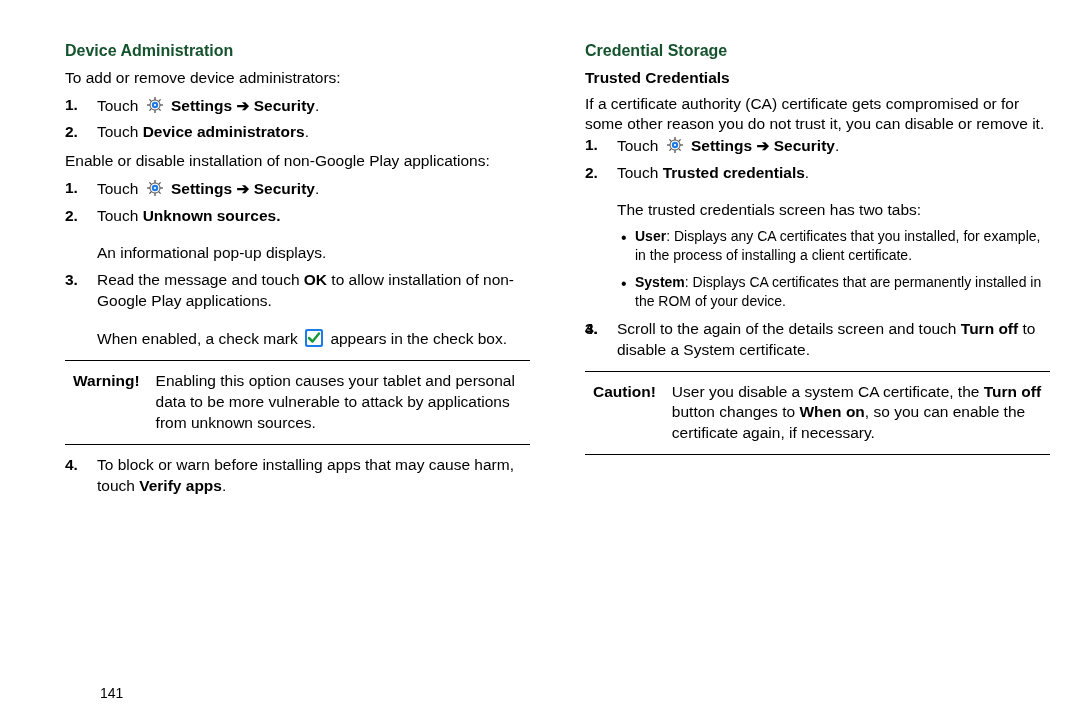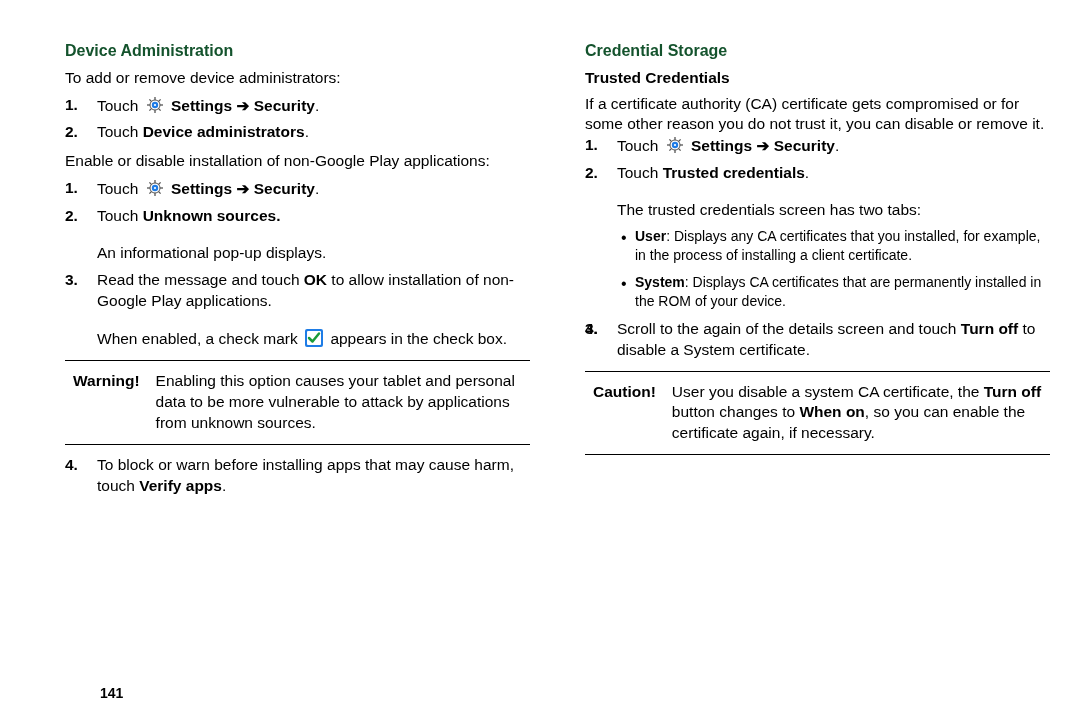--- a/index.html
+++ b/index.html
@@ -103,21 +103,20 @@
       align-items: center;
       justify-content: center;
       margin: 0 2px;
     }
 
     .page-number {
       position: absolute;
       left: 100px;
       top: 684px;
       font-size: 14px;
-      font-weight: bold;
     }
   </style>
 </head>
 <body>
 
 <div class="column lcol">
   <div class="section-heading">Device Administration</div>
   <p class="intro">To add or remove device administrators:</p>
 
   <ol class="steps">

